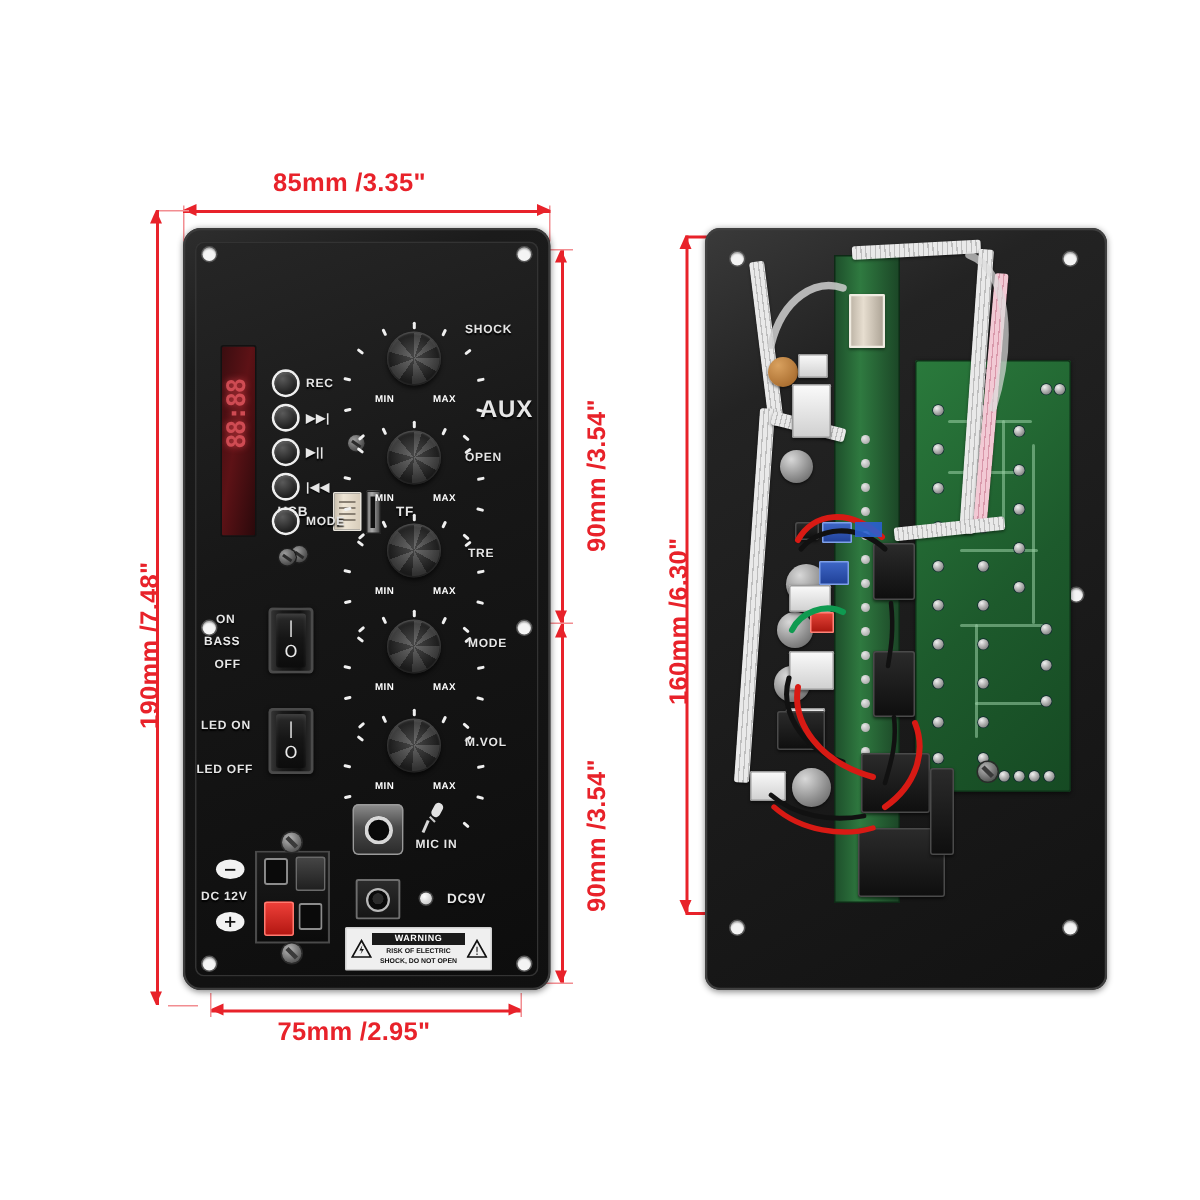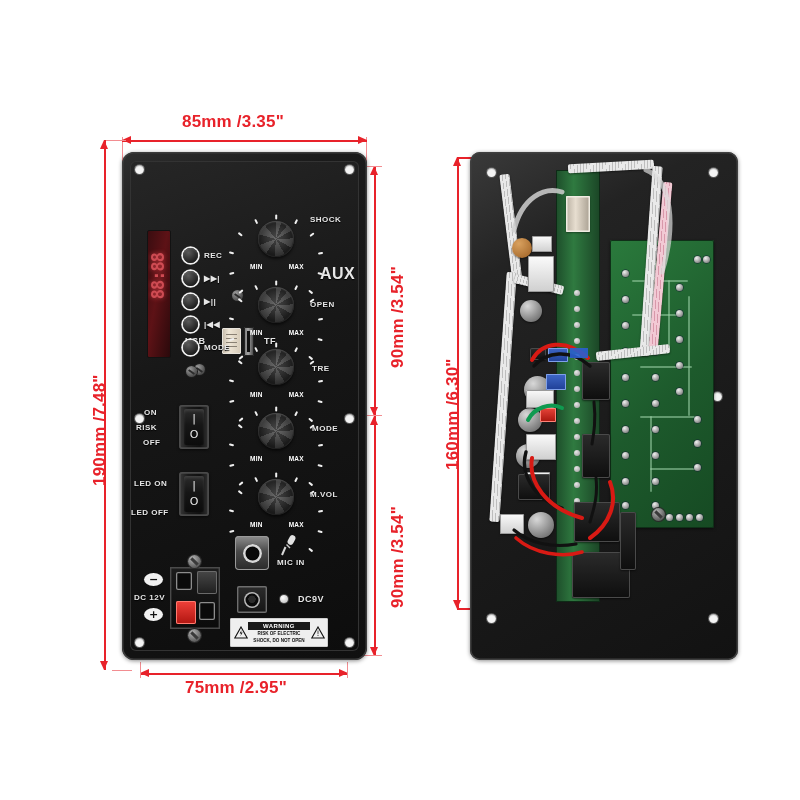--- a/index.html
+++ b/index.html
@@ -490,21 +490,21 @@
       <div class="knob-min">MIN</div>
       <div class="knob-max">MAX</div>
     </div>
     <div class="ptxt" style="left:188px; top:338px;">M.VOL</div>
 
     <div class="rocker" style="left:57px; top:253px;">
       <div class="gl" style="top:7px;">|</div>
       <div class="gl" style="top:23px;">O</div>
     </div>
     <div class="ptxt" style="left:22px; top:256px;">ON</div>
-    <div class="ptxt" style="left:14px; top:271px;">RISK</div>
+    <div class="ptxt" style="left:14px; top:271px;">BASS</div>
     <div class="ptxt" style="left:21px; top:286px;">OFF</div>
 
     <div class="rocker" style="left:57px; top:320px;">
       <div class="gl" style="top:7px;">|</div>
       <div class="gl" style="top:23px;">O</div>
     </div>
     <div class="ptxt" style="left:12px; top:327px;">LED ON</div>
     <div class="ptxt" style="left:9px; top:356px;">LED OFF</div>
 
     <div id="mic-jack"></div>

